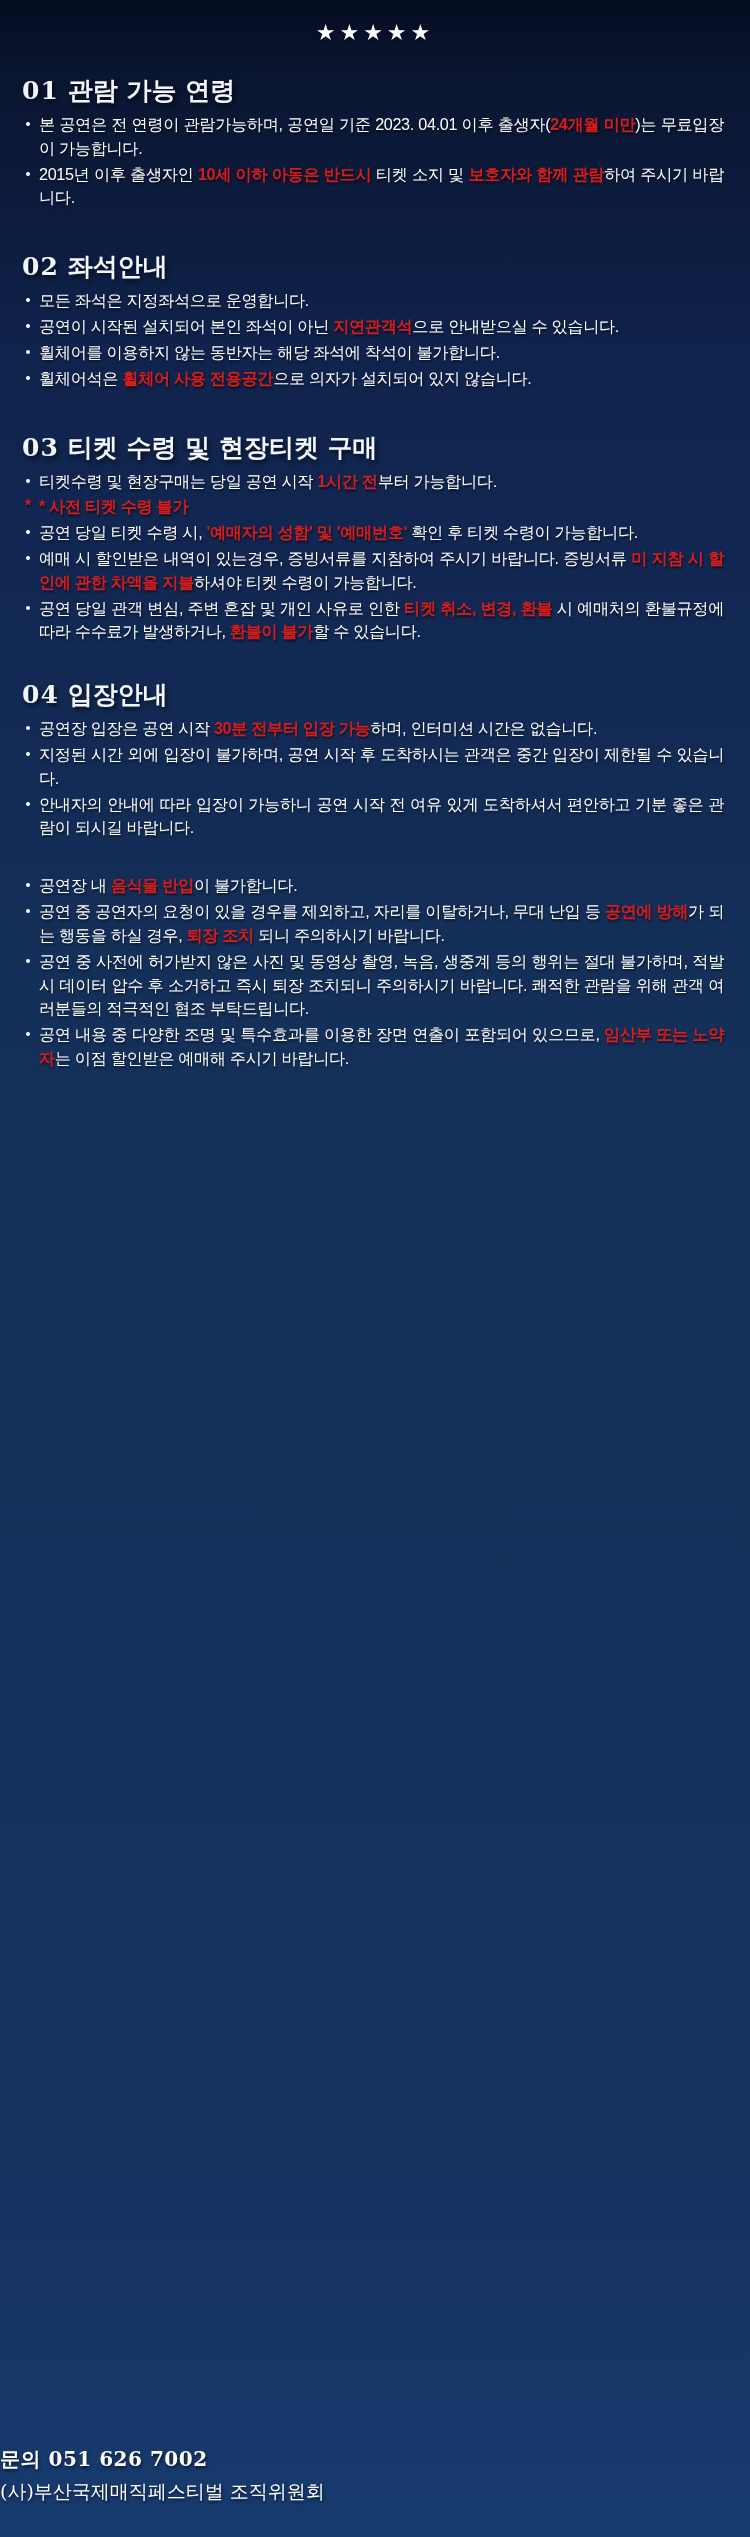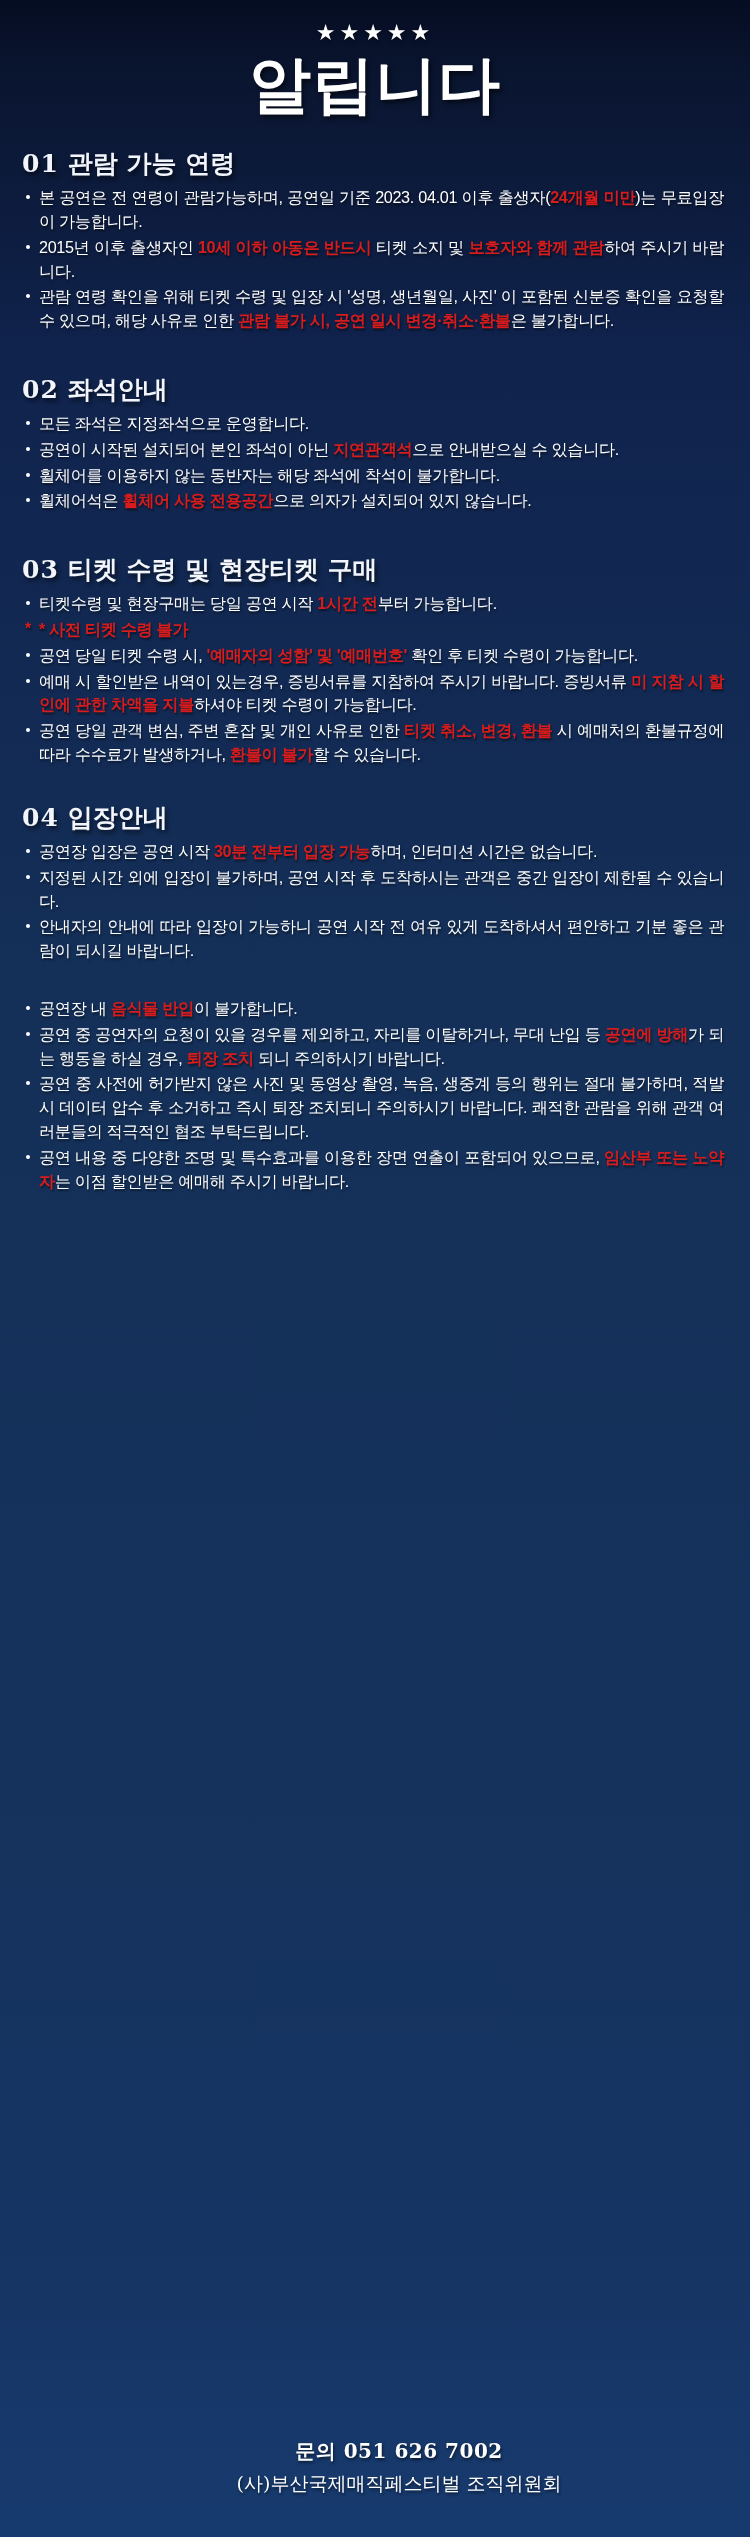--- a/index.html
+++ b/index.html
@@ -80,47 +80,44 @@
   }
   li.red, span.red{ color:#d81b1b; font-weight:bold; }
   li.red{ text-shadow:1px 2px 2px rgba(0,0,0,.5); }
   .gap-m{ height:28px; }
   .gap-l{ height:34px; }
 
   
   .footer{
     position:absolute;
     left:0; right:0;
-    bottom:40px;
-    text-align:center;
+    bottom:32px;
+    text-align:left;
     font-family:"DejaVu Serif","Liberation Serif",serif;
     text-shadow:1px 2px 3px rgba(0,0,0,.55);
-    padding-left:48px;
   }
   .footer .line1{ font-size:20px; font-weight:bold; letter-spacing:0.5px; margin-bottom:6px; }
   .footer .line2{ font-size:19px; font-weight:normal; letter-spacing:0px; }
 </style>
 </head>
 <body>
 
 <div class="hero">
   <div class="stars">★★★★★</div>
-  <div class="hero-title">알립니다</div>
 </div>
 
 <div class="content" id="sections-root">
     <div class="section">
       <div class="sec-head">
         <span class="sec-num">01</span>
         <span>관람 가능 연령</span>
       </div>
       <ul class="bullets">
         <li><span>본 공연은 전 연령이 관람가능하며, 공연일 기준 2023. 04.01 이후 출생자(</span><span class="red">24개월  미만</span><span>)는 무료입장이 가능합니다.</span></li>
         <li><span>2015년 이후 출생자인 </span><span class="red">10세 이하 아동은 반드시</span><span> 티켓 소지 및 </span><span class="red">보호자와 함께 관람</span><span>하여 주시기 바랍니다.</span></li>
-        <li><span>관람 연령 확인을 위해 티켓 수령 및 입장 시 '성명, 생년월일, 사진' 이 포함된 신분증 확인을 요청할 수 있으며, 해당 사유로 인한 </span><span class="red">관람 불가 시, 공연 일시 변경·취소·환불</span><span>은 불가합니다.</span></li>
       </ul>
       <div class="gap-l"></div>
     </div>
     <div class="section">
       <div class="sec-head">
         <span class="sec-num">02</span>
         <span>좌석안내</span>
       </div>
       <ul class="bullets">
         <li><span>모든 좌석은 지정좌석으로 운영합니다.</span></li>

